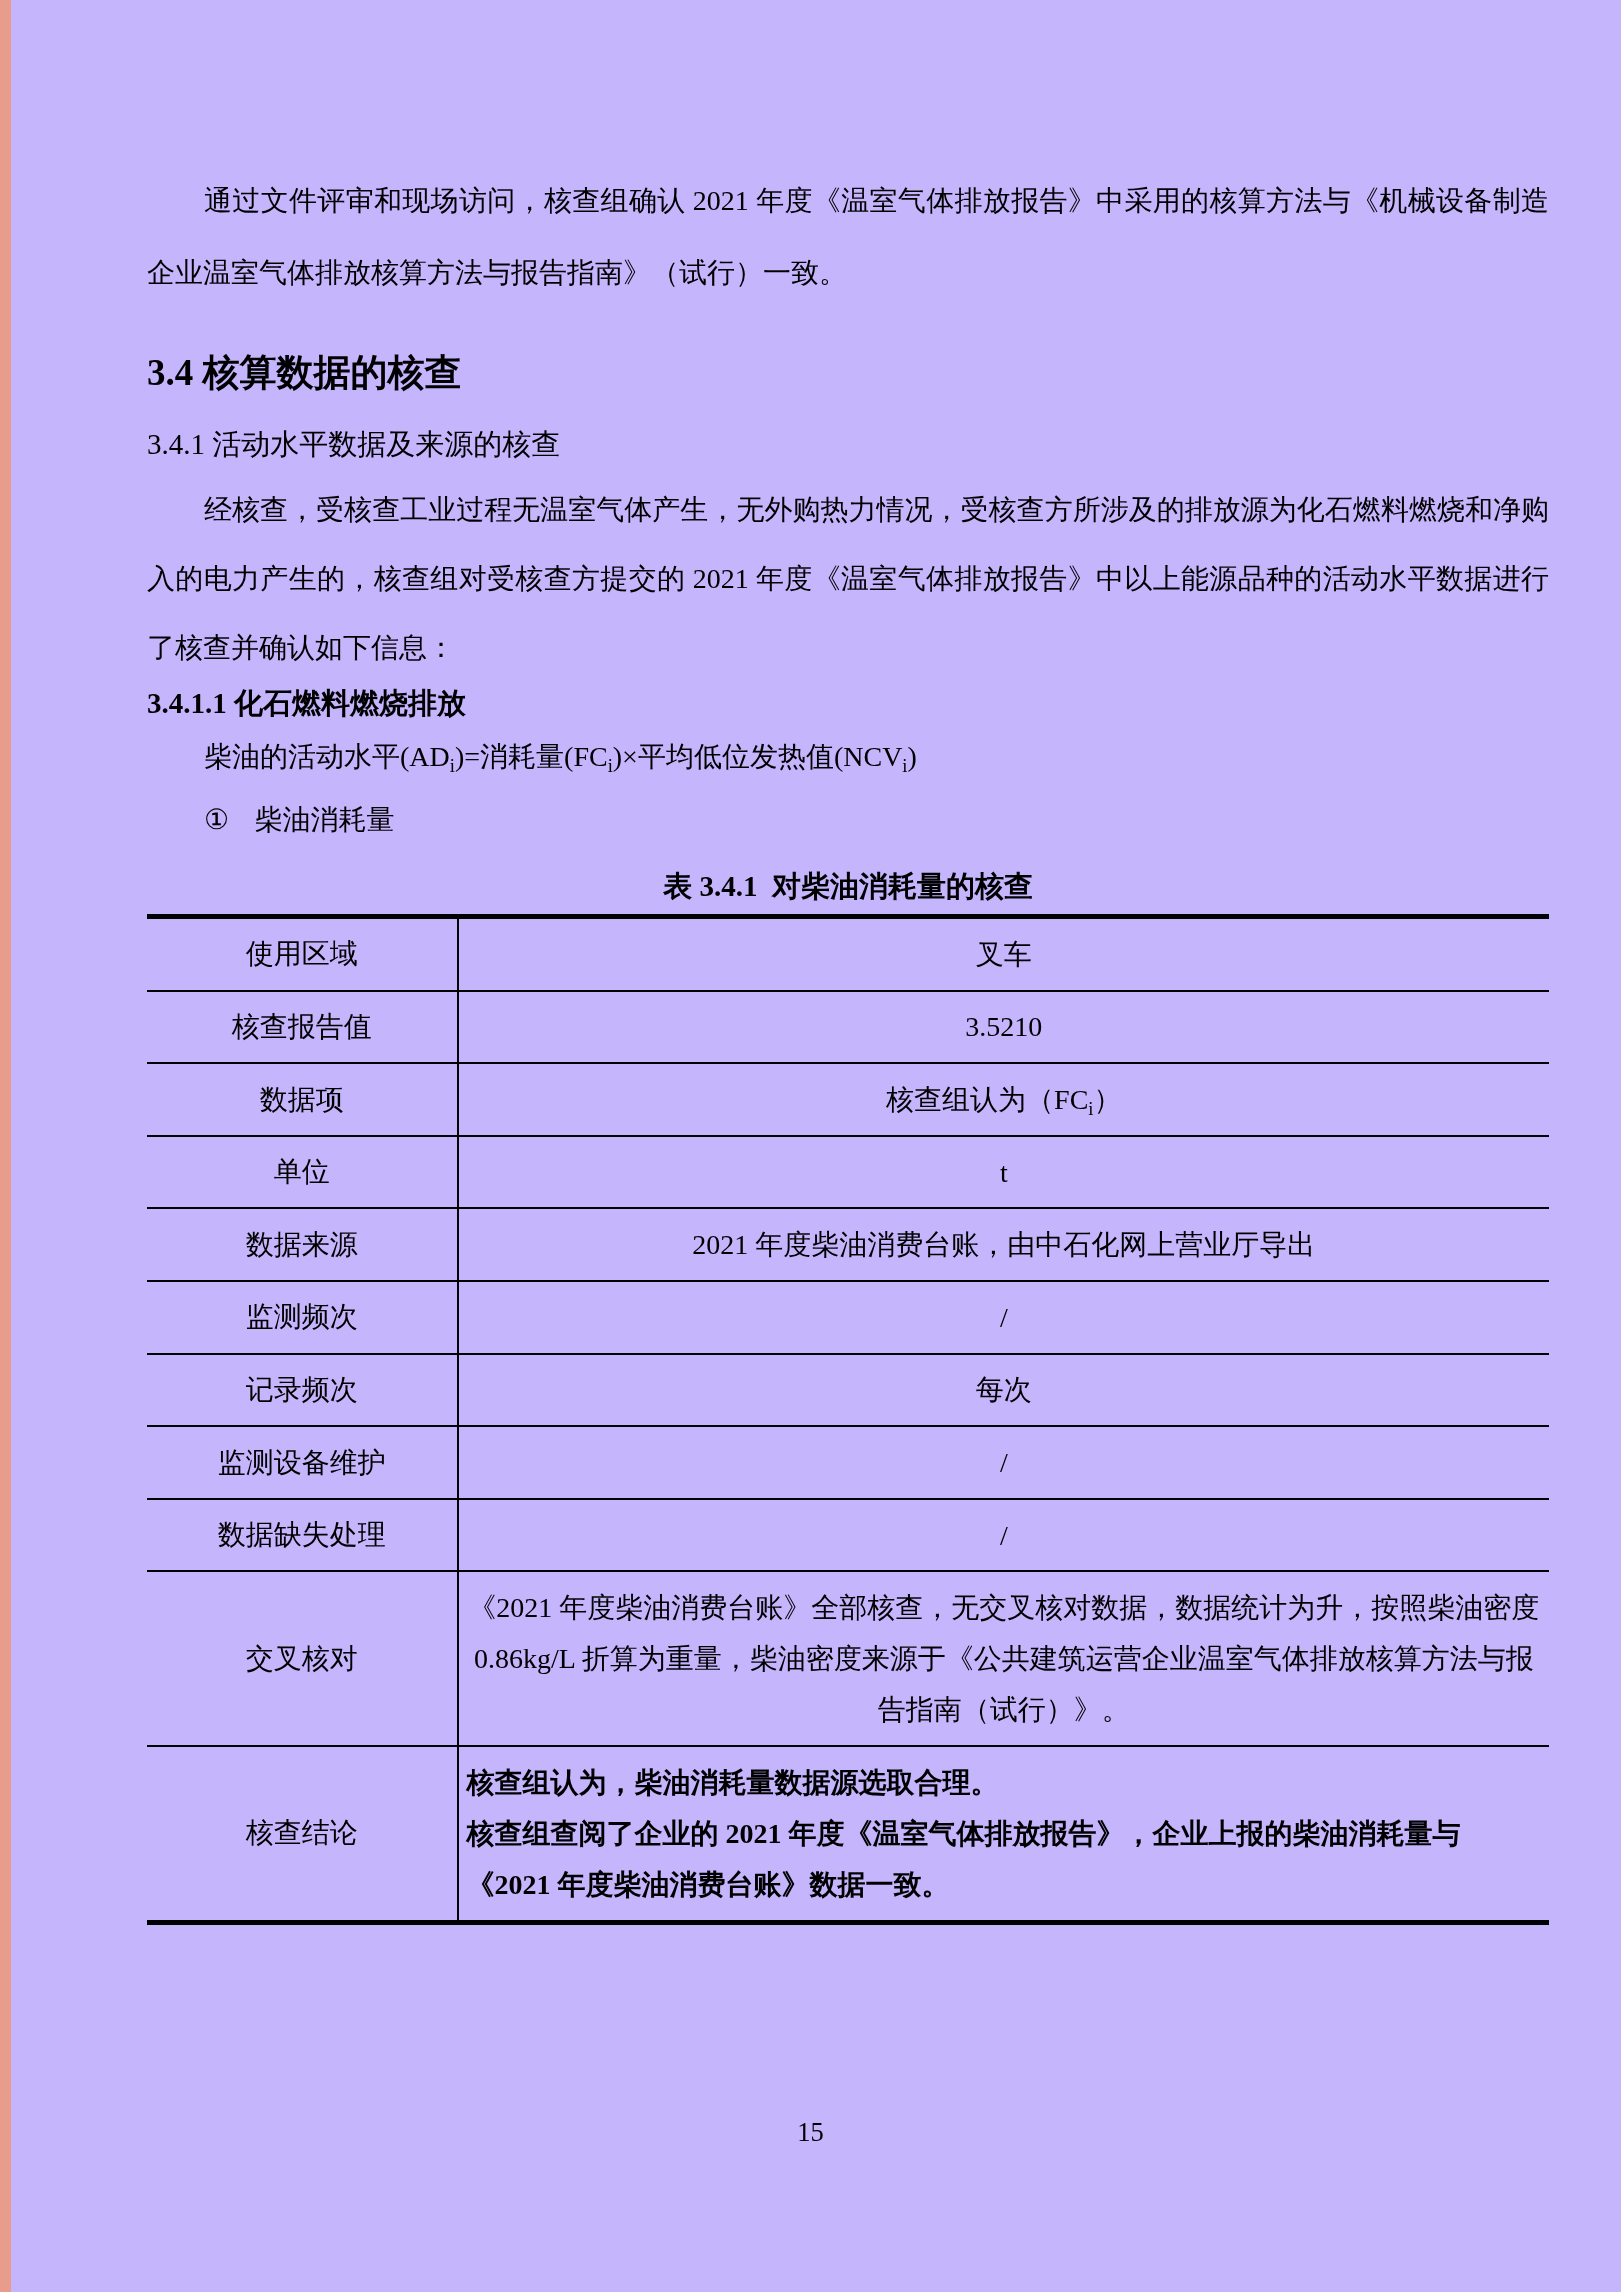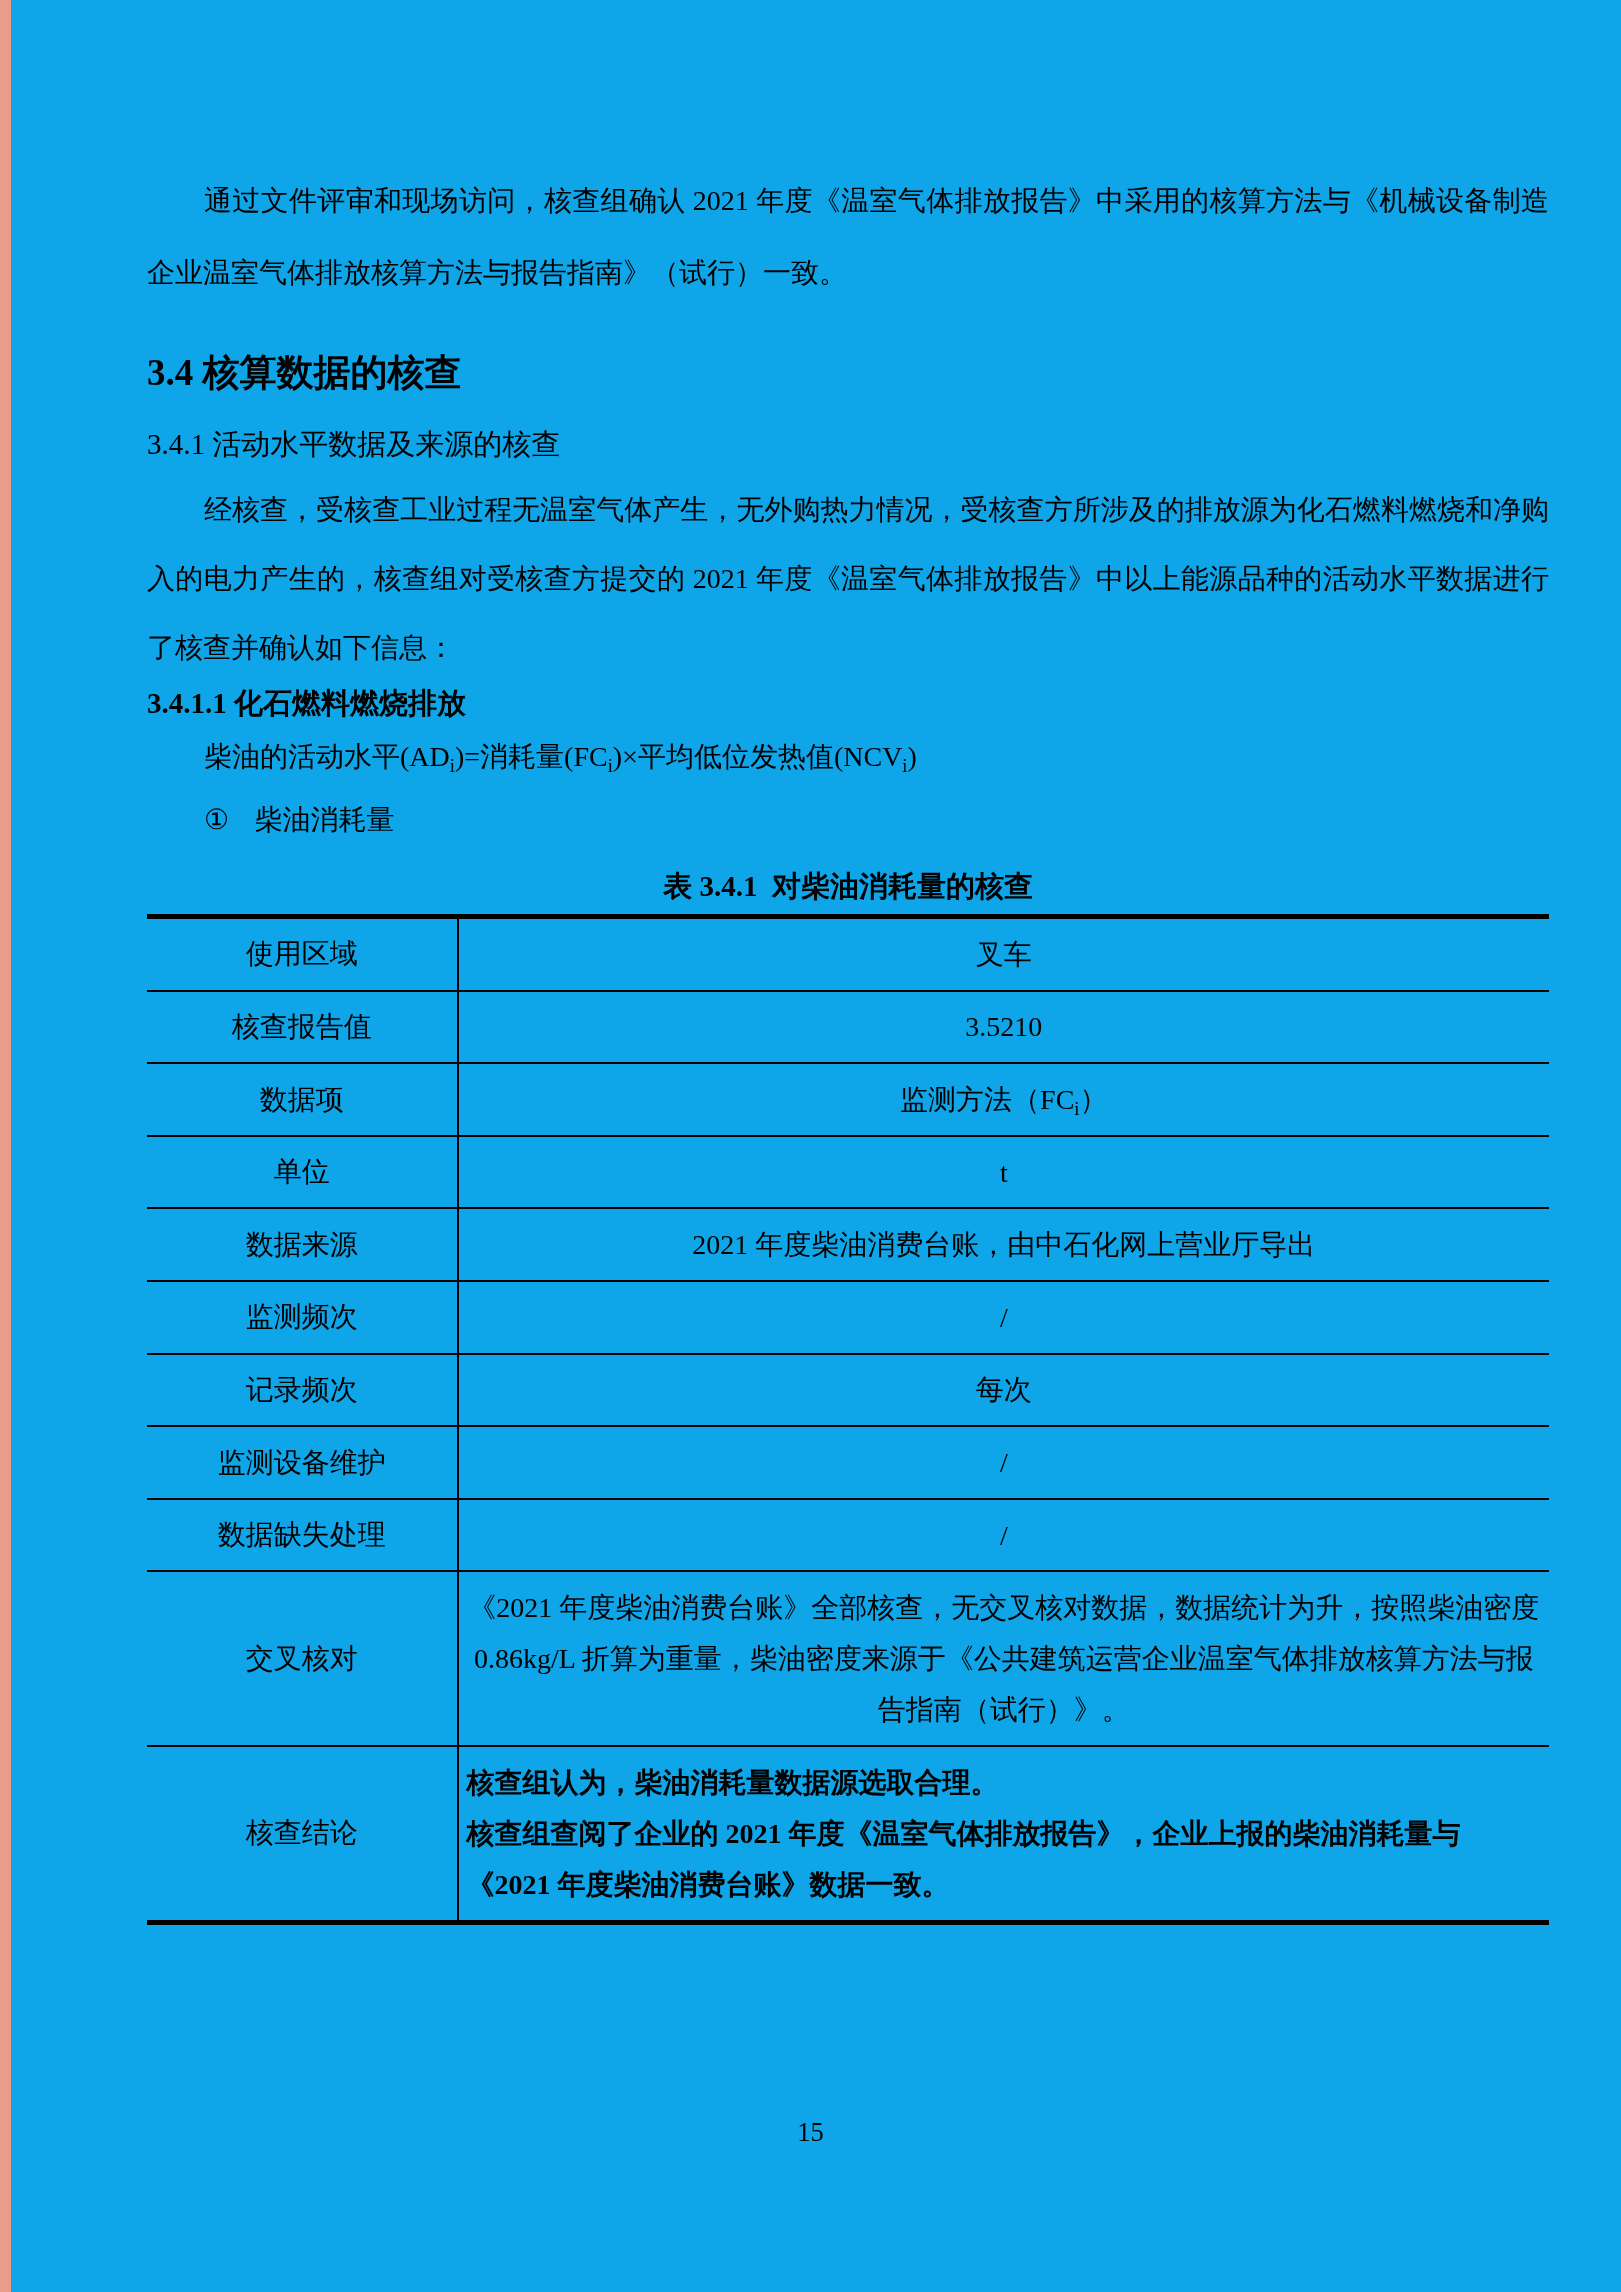--- a/index.html
+++ b/index.html
@@ -1,19 +1,19 @@
 <!DOCTYPE html>
 <html><head>
 <meta charset="utf-8">
 <style>
   html,body{margin:0;padding:0;background:#888;}
   .page{
     position:relative;
     width:1621px;height:2293px;
-    background:#0ea5e9;
+    background:#c4b5fd;
     font-family:"Liberation Serif","DejaVu Serif",serif;
     color:#000;
     overflow:hidden;
     box-sizing:border-box;
     padding:165px 72px 0 147px;
   }
   .scan-edge{
     position:absolute;left:0;top:0;bottom:0;width:10.8px;
     background:#e89c8c;
   }
@@ -135,21 +135,21 @@
       <tr>
         <td class="lbl">使用区域</td>
         <td class="val">叉车</td>
       </tr>
       <tr>
         <td class="lbl">核查报告值</td>
         <td class="val">3.5210</td>
       </tr>
       <tr>
         <td class="lbl">数据项</td>
-        <td class="val"><span>监测方法（FC</span><sub class="sub">i</sub><span>）</span></td>
+        <td class="val"><span>核查组认为（FC</span><sub class="sub">i</sub><span>）</span></td>
       </tr>
       <tr>
         <td class="lbl">单位</td>
         <td class="val">t</td>
       </tr>
       <tr>
         <td class="lbl">数据来源</td>
         <td class="val">2021 年度柴油消费台账，由中石化网上营业厅导出</td>
       </tr>
       <tr>

